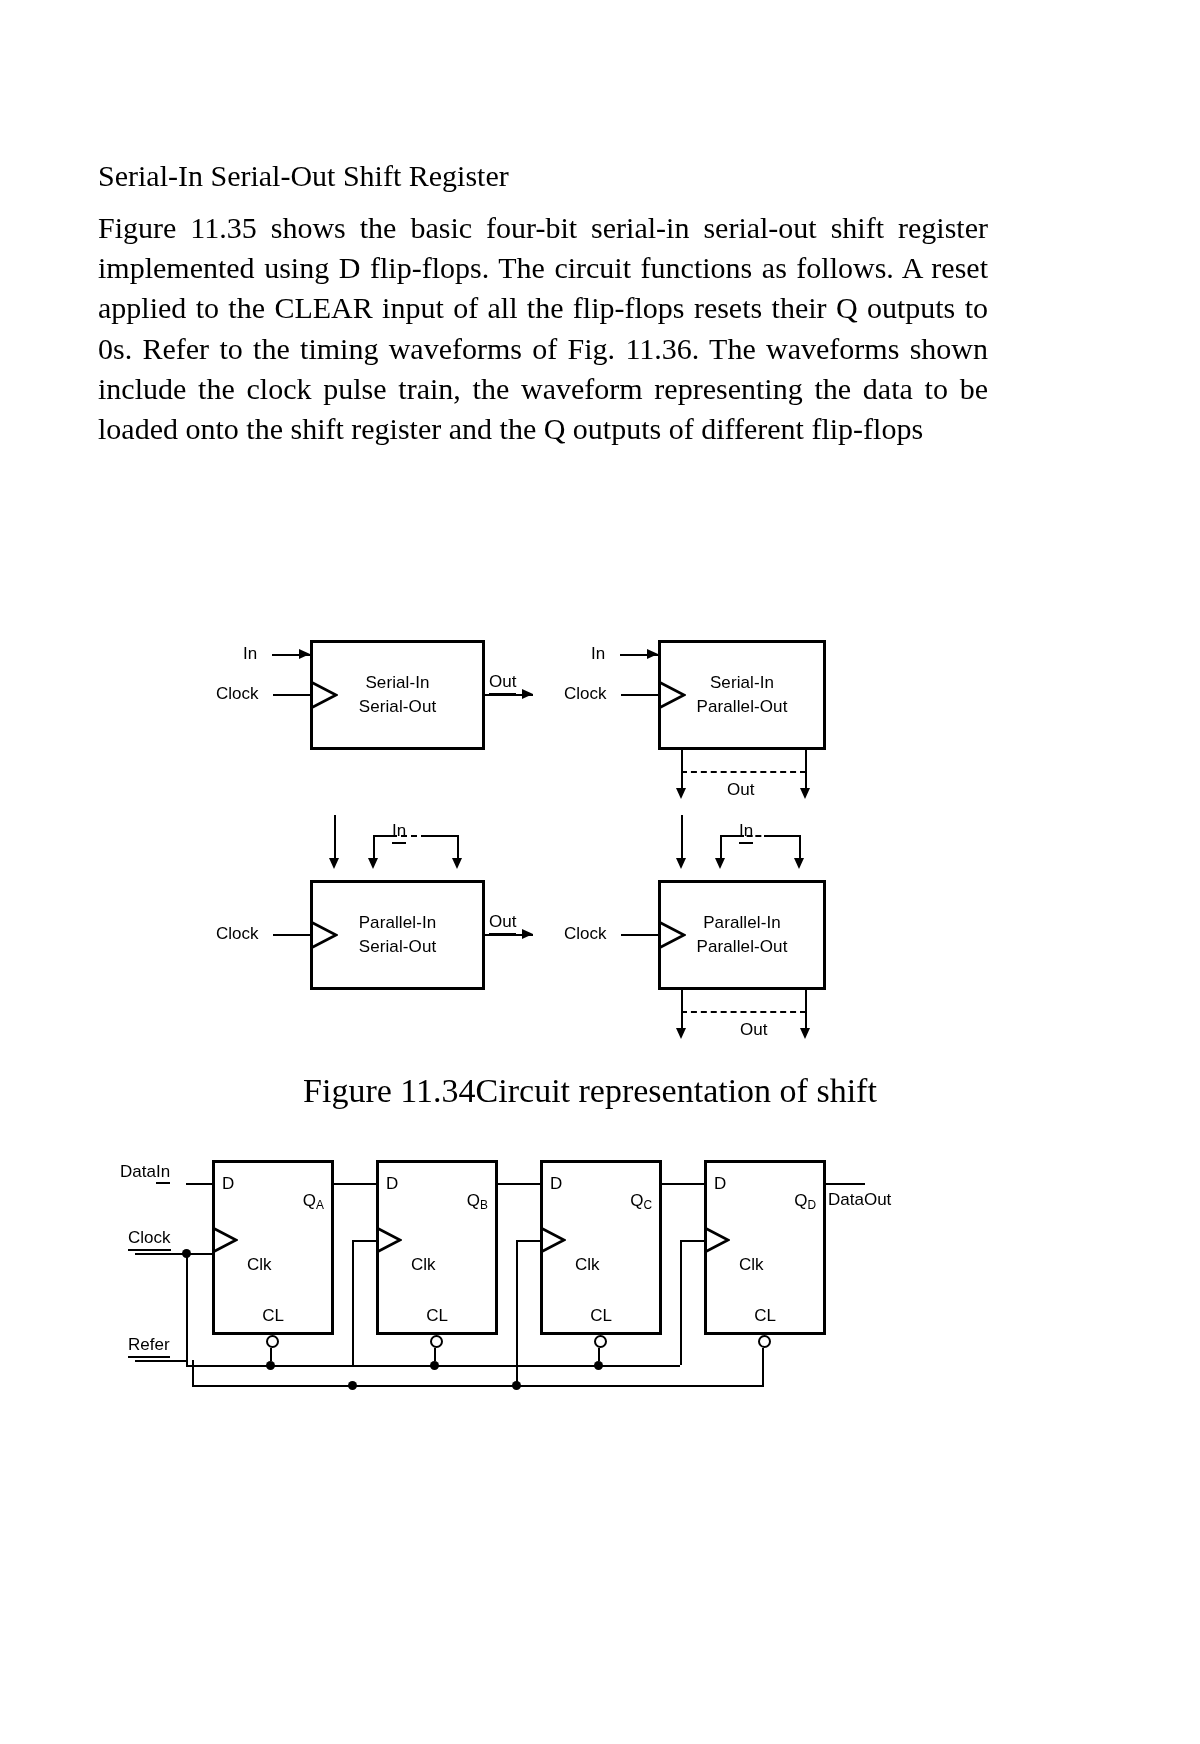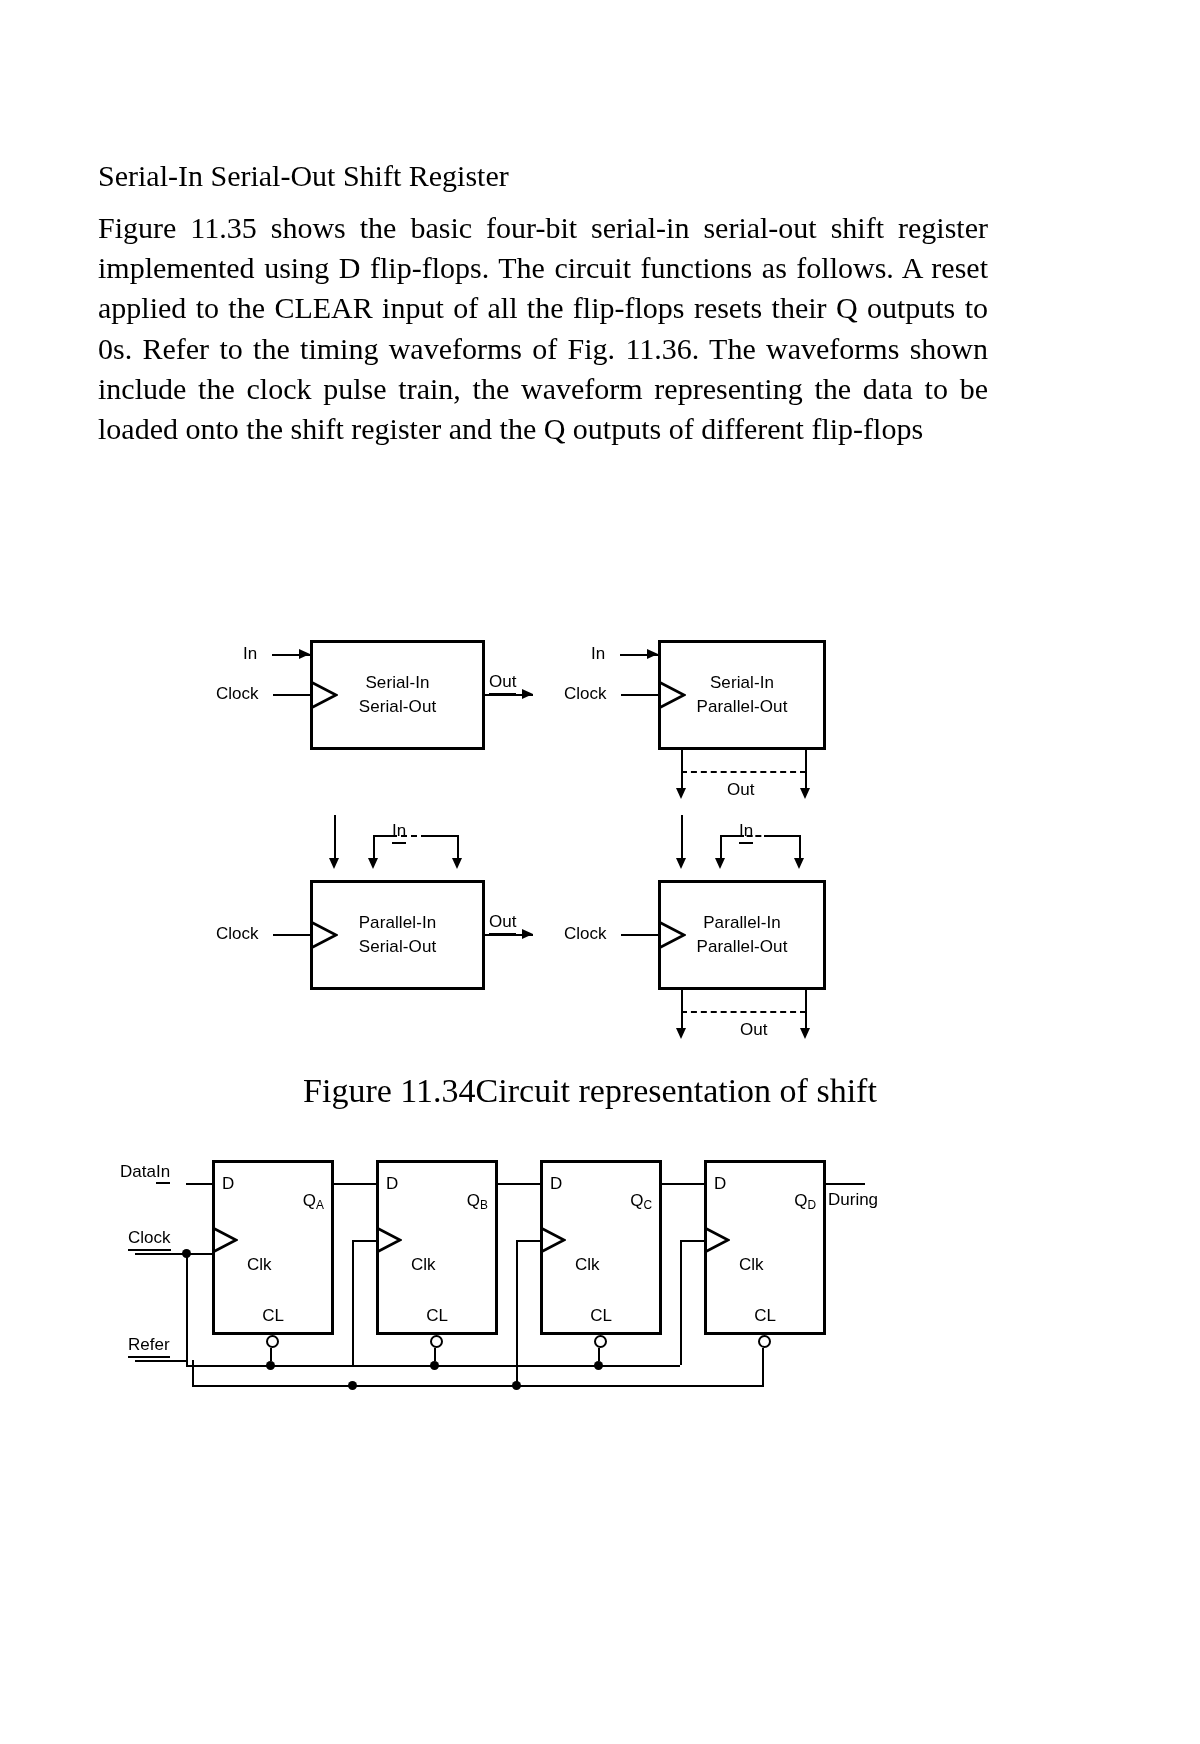--- a/index.html
+++ b/index.html
@@ -309,21 +309,21 @@
     <div class="bubble" style="left:758px; top:185px;"></div>
 
     <div class="slbl" style="left:120px; top:12px;"><span>Data</span><span class="slbl-u">In</span></div>
     <div class="hline" style="left:186px; top:33px; width:28px;"></div>
 
     <div class="hline" style="left:331px; top:33px; width:47px;"></div>
     <div class="hline" style="left:495px; top:33px; width:47px;"></div>
     <div class="hline" style="left:659px; top:33px; width:47px;"></div>
 
     <div class="hline" style="left:823px; top:33px; width:42px;"></div>
-    <div class="slbl" style="left:828px; top:40px;">During</div>
+    <div class="slbl" style="left:828px; top:40px;">DataOut</div>
 
     <div class="slbl slbl-u" style="left:128px; top:78px;">Clock</div>
     <div class="hline" style="left:135px; top:103px; width:79px;"></div>
     <div class="dot" style="left:182px; top:99px;"></div>
     <div class="vline" style="left:186px; top:103px; height:113px;"></div>
     <div class="hline" style="left:186px; top:215px; width:184px;"></div>
     <div class="dot" style="left:266px; top:211px;"></div>
 
     <div class="vline" style="left:352px; top:90px; height:125px;"></div>
     <div class="hline" style="left:352px; top:90px; width:26px;"></div>

